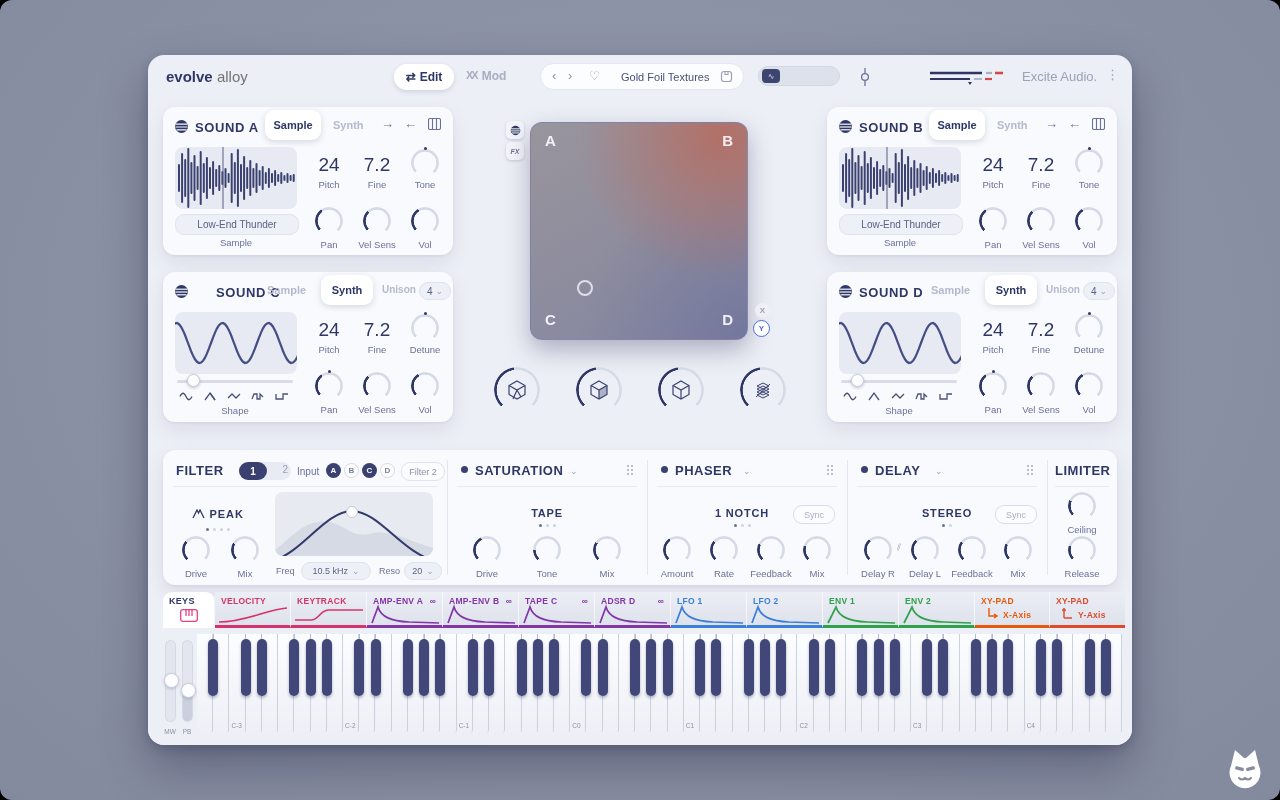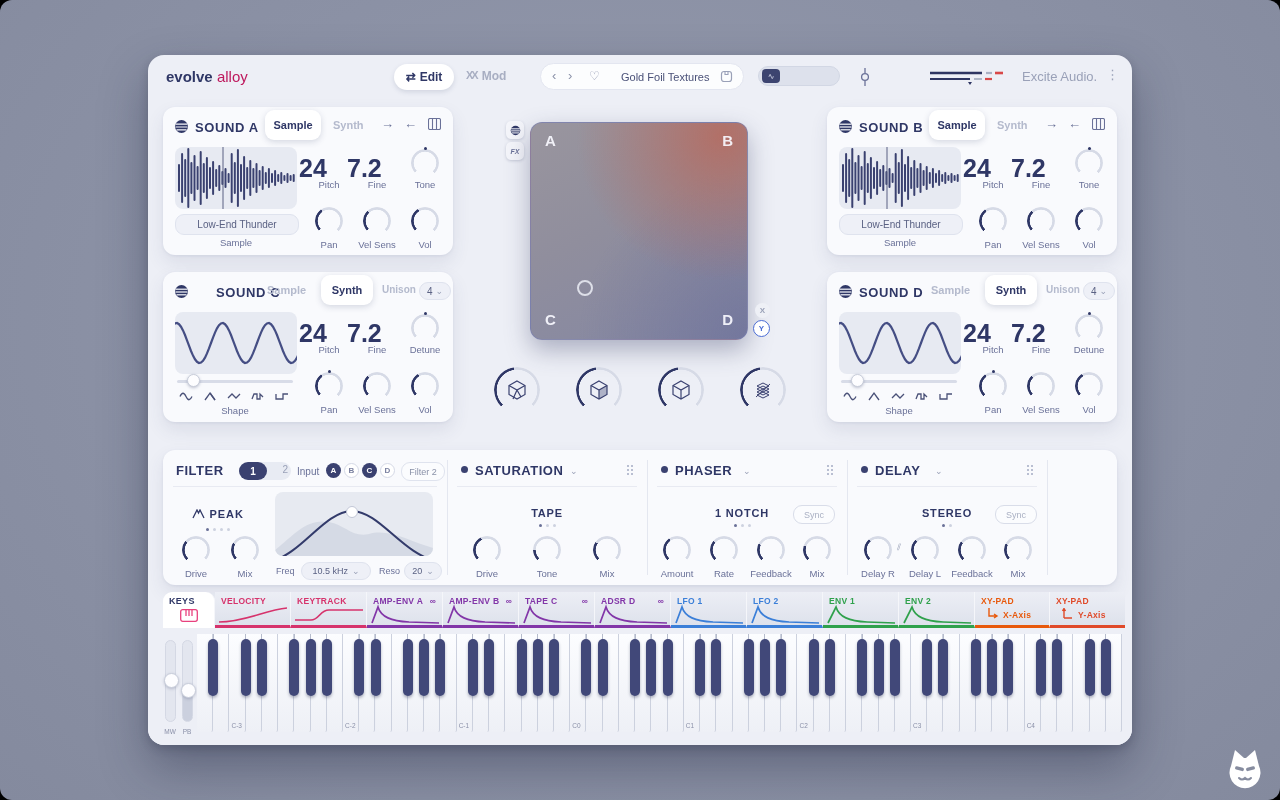--- a/index.html
+++ b/index.html
@@ -16,21 +16,21 @@
   .tab-off{position:absolute;font-size:11px;font-weight:600;color:#b4bacd;}
   .pill{position:absolute;background:#eef0f7;border:1px solid #dfe3ee;border-radius:9px;color:#5a6183;
     display:flex;align-items:center;justify-content:center;font-size:10px;}
   .knob{position:relative;width:28px;height:28px;}
   .knob::before{content:"";position:absolute;inset:0;border-radius:50%;
     background:conic-gradient(from 225deg,#2f3766 calc(var(--sweep,90)*1deg),#d6dae6 calc(var(--sweep,90)*1deg) 270deg,transparent 270deg);
     -webkit-mask:radial-gradient(closest-side,transparent calc(100% - 3px),#000 calc(100% - 2.4px));
             mask:radial-gradient(closest-side,transparent calc(100% - 3px),#000 calc(100% - 2.4px));}
   .knob.tick::after{content:"";position:absolute;left:50%;top:-2px;width:3px;height:3px;margin-left:-1.5px;border-radius:50%;background:#2f3766;}
   .klabel{font-size:9.5px;color:#6a7198;text-align:center;}
-  .bigval{font-size:25px;font-weight:700;color:#2f3766;text-align:left;}
+  .bigval{font-size:19px;font-weight:400;color:#2f3766;text-align:center;}
   .kcell{position:absolute;width:56px;display:flex;flex-direction:column;align-items:center;}
   .kcell .knob{margin-bottom:4px;}
   .secttl{font-size:13px;font-weight:800;letter-spacing:.5px;color:#2f3766;}
   .endot{position:absolute;width:7px;height:7px;border-radius:50%;background:#3a4170;}
   .chev{font-size:9px;color:#9aa1b8;}
   .dragdots{position:absolute;width:7px;height:11px;background-image:radial-gradient(#b9bfd2 1px,transparent 1.2px);background-size:4px 4px;}
   .syncpill{position:absolute;border:1px solid #d9dde9;border-radius:9px;background:#fbfcfe;color:#aab0c3;
     font-size:9px;display:flex;align-items:center;justify-content:center;}
   .modeline{position:absolute;text-align:center;font-size:11px;font-weight:800;letter-spacing:.8px;color:#2f3766;}
   .pagedots{position:absolute;display:flex;gap:4px;justify-content:center;}
@@ -54,21 +54,21 @@
 </style>
 </head>
 <body>
 
 <div id="stage">
 <div class="win">
 
   <div style="position:absolute;left:0;top:0;right:0;height:44px;">
     <span style="position:absolute;left:18px;top:13px;font-size:15px;">
       <b class="navy">evolve</b>
-      <span style="color:#be185d;font-weight:300;">alloy</span>
+      <span style="color:#737373;font-weight:300;">alloy</span>
     </span>
     <div style="position:absolute;left:246px;top:9px;width:60px;height:26px;background:#fff;border-radius:14px;box-shadow:0 2px 5px rgba(50,60,100,.15);display:flex;align-items:center;justify-content:center;gap:4px;font-size:12px;color:#2f3766;font-weight:600;">
       <span>⇄</span>
           <span>Edit</span>
     </div>
     <div style="position:absolute;left:318px;top:14px;display:flex;gap:5px;font-size:12px;color:#a8aec2;font-weight:600;">
       <span style="letter-spacing:-2px;font-size:11px;">XX</span>
           <span>Mod</span>
     </div>
     <div style="position:absolute;left:392px;top:8px;width:204px;height:27px;background:#fcfdfe;border:1px solid #e3e6f0;border-radius:14px;box-sizing:border-box;">
@@ -537,20 +537,32 @@
       <div class="kcell" style="left:97px;top:86px;">
             <div class="knob" style="--sweep:82"></div>
             <div class="klabel">Feedback</div>
           </div>
       <div class="kcell" style="left:143px;top:86px;">
             <div class="knob" style="--sweep:72"></div>
             <div class="klabel">Mix</div>
           </div>
     </div>
 
+    <div style="position:absolute;left:884px;top:0;width:70px;height:135px;">
+      <span class="secttl" style="position:absolute;left:8px;top:13px;">LIMITER</span>
+      <div style="position:absolute;left:8px;top:36px;width:54px;height:1px;background:#e8eaf2;"></div>
+      <div class="kcell" style="left:7px;top:42px;">
+            <div class="knob" style="--sweep:70"></div>
+            <div class="klabel">Ceiling</div>
+          </div>
+      <div class="kcell" style="left:7px;top:86px;">
+            <div class="knob" style="--sweep:62"></div>
+            <div class="klabel">Release</div>
+          </div>
+    </div>
   </div>
 
 </div>
 
 <div class="modtab" style="left:163px;width:52px;--c:#e8417e;background:#fff;border-bottom:none;border-radius:9px 9px 0 0;z-index:3;">
   <span class="ml" style="color:#2f3766;font-size:9px;">KEYS</span>
   <svg style="position:absolute;left:17px;bottom:6px;" width="18" height="13" viewBox="0 0 18 13">
         <rect x="0.7" y="0.7" width="16.6" height="11.6" rx="2" fill="none" stroke="#e8417e" stroke-width="1.3"></rect>
         <line x1="6" y1="0.7" x2="6" y2="7" stroke="#e8417e" stroke-width="1.3"></line>
         <line x1="9" y1="0.7" x2="9" y2="7" stroke="#e8417e" stroke-width="1.3"></line>

